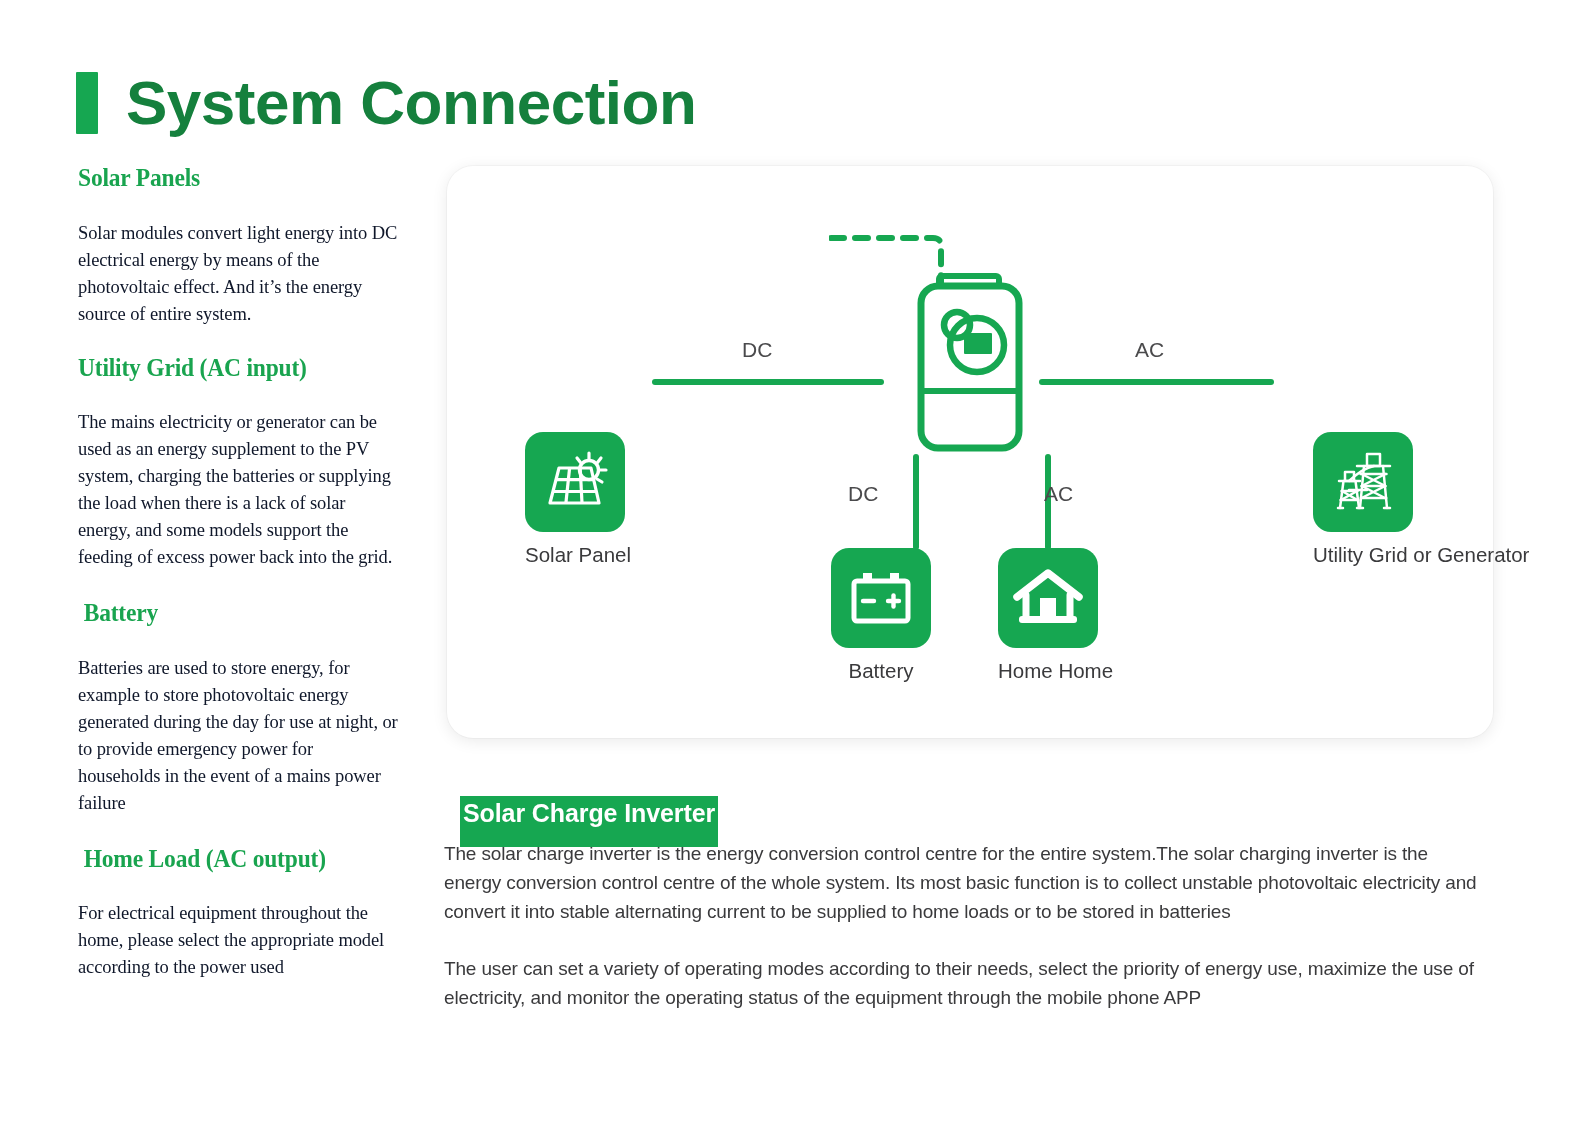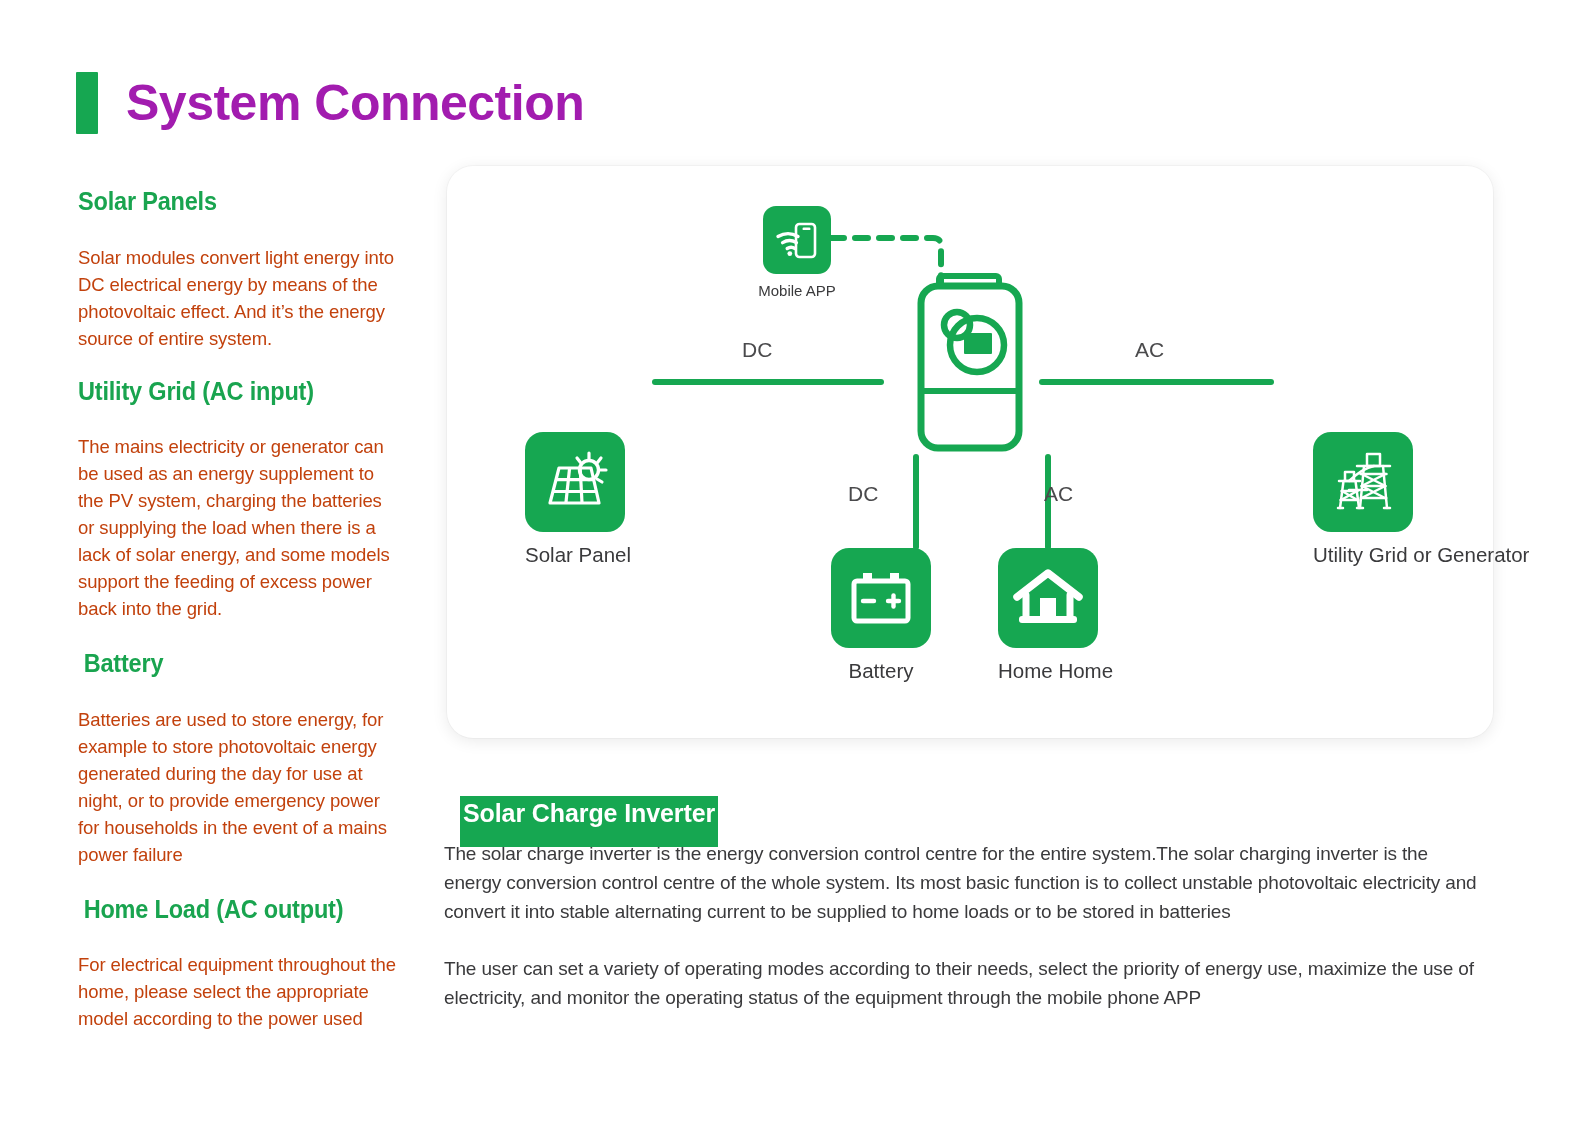--- a/index.html
+++ b/index.html
@@ -18,48 +18,49 @@
     position: absolute;
     left: 76px; top: 72px;
     display: flex; align-items: center; gap: 28px;
   }
   .title-bar {
     width: 22px; height: 62px;
     background: #16a751;
     border-radius: 1px;
   }
   .title-text {
-    font-size: 50px;
+    font-size: 62px;
     font-weight: 700;
     letter-spacing: -0.5px;
-    color: #a21caf;
+    color: #15803d;
     line-height: 1;
   }
 
   
   .left-col {
     position: absolute;
-    left: 78px; top: 188px;
+    left: 78px; top: 164px;
     width: 320px;
+    font-family: Liberation Serif, serif;
   }
   .sec-head {
     color: #19a44f;
     font-weight: 700;
     font-size: 25px;
     letter-spacing: -0.2px;
     line-height: 1.1;
     font-stretch: semi-condensed;
     transform: scaleX(0.94);
     transform-origin: left center;
   }
   .sec-head.indent { padding-left: 6px; }
   .sec-body {
     font-size: 18.5px;
     line-height: 1.46;
-    color: #c2410c;
+    color: #0f172a;
     letter-spacing: -0.1px;
   }
   .gap-a { height: 28px; }
   .gap-b { height: 26px; }
   .gap-c { height: 28px; }
 
   
   .card {
     position: absolute;
     left: 447px; top: 166px;
@@ -166,33 +167,20 @@
     <div class="sec-body">Batteries are used to store energy, for example to store photovoltaic energy generated during the day for use at night, or to provide emergency power for households in the event of a mains power failure</div>
     <div class="gap-c"></div>
     <div class="sec-head indent">Home Load (AC output)</div>
     <div class="gap-a"></div>
     <div class="sec-body">For electrical equipment throughout the home, please select the appropriate model according to the power used</div>
   </div>
 
   <div class="card">
     <div class="diagram">
 
-      <div class="node" style="left:300px; top:40px;">
-        <div class="tile" style="width:68px;height:68px;border-radius:13px;margin-left:16px;">
-          <svg width="46" height="46" viewBox="0 0 46 46">
-            <rect x="22" y="7" width="19" height="33" rx="3.5" fill="none" stroke="#fff" stroke-width="2.6"></rect>
-            <rect x="28.5" y="10.5" width="8" height="2.6" rx="1.2" fill="#fff"></rect>
-            <path d="M4 19.5 A20 20 0 0 1 24 19.5" fill="none" stroke="#fff" stroke-width="3.4" stroke-linecap="round"></path>
-            <path d="M8.6 25.6 A13.5 13.5 0 0 1 22.4 25.6" fill="none" stroke="#fff" stroke-width="3.4" stroke-linecap="round"></path>
-            <path d="M13.2 31.5 A7 7 0 0 1 21 31.5" fill="none" stroke="#fff" stroke-width="3.4" stroke-linecap="round"></path>
-            <circle cx="15.8" cy="36.6" r="2.4" fill="#fff"></circle>
-          </svg>
-        </div>
-        <div class="node-label small" style="width:100px;">Mobile APP</div>
-      </div>
 
       <div class="dash-wrap">
         <svg width="135" height="90" viewBox="0 0 135 90">
           <path d="M2 16 H104 Q112 16 112 24 V66" fill="none" stroke="#16a751" stroke-width="6" stroke-linecap="round" stroke-dasharray="13 11"></path>
         </svg>
       </div>
 
       <div class="inverter">
         <svg width="114" height="180" viewBox="0 0 114 180">
           <rect x="26" y="3" width="60" height="14" rx="3" fill="none" stroke="#16a751" stroke-width="6"></rect>

